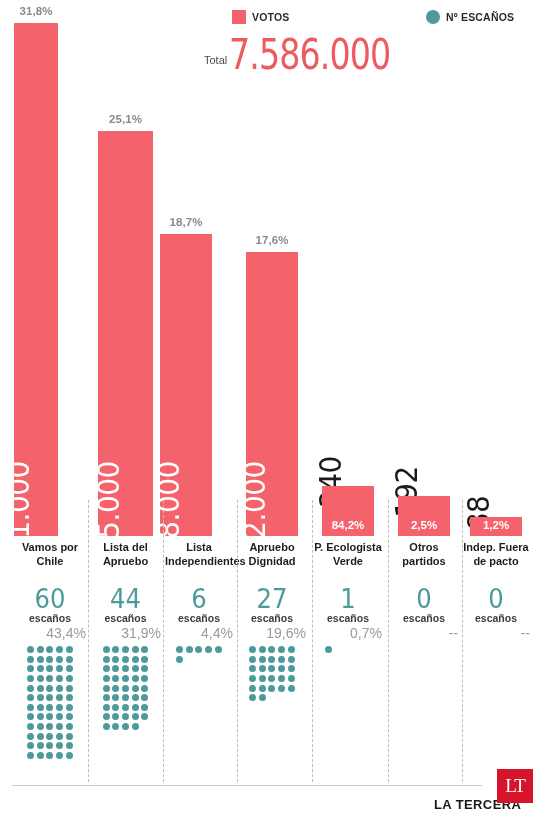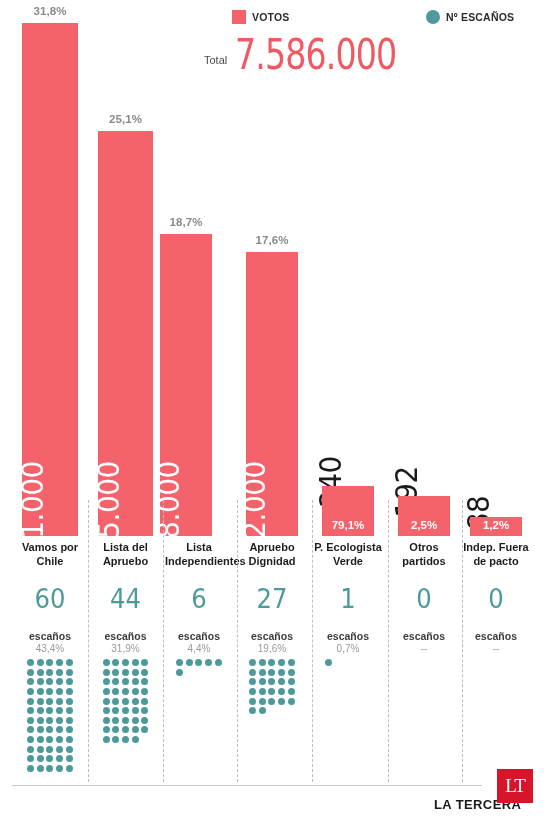--- a/index.html
+++ b/index.html
@@ -19,21 +19,21 @@
   .legend-swatch-ci{width:14px;height:14px;border-radius:50%;background:#4e9a9a;display:block;}
   .legend-label{
     font-size:10.5px;font-weight:bold;color:#2b2b2b;letter-spacing:.2px;
     white-space:nowrap;
   }
   #legend-votos{left:232px;top:10px;}
   #legend-escanos{left:426px;top:10px;}
 
   .total-wrap{
     position:absolute;left:204px;top:36px;
-    display:flex;align-items:flex-end;gap:8px;
+    display:flex;align-items:flex-end;gap:2px;
   }
   .total-word{font-size:11px;color:#4a4a4a;padding-bottom:9px;}
   .total-num{
     font-family:"Liberation Sans Narrow","DejaVu Sans Condensed","Liberation Sans",sans-serif;
     font-size:42px;line-height:.92;color:#ef5a62;letter-spacing:-1px;
     transform:scaleX(.88);transform-origin:left bottom;font-weight:400;
   }
 
   
   #plot{position:absolute;left:0;top:0;width:548px;height:536px;}
@@ -71,22 +71,22 @@
     font-size:11px;font-weight:bold;color:#1d1d1d;line-height:13.5px;
   }
 
   
   .seats-row{position:absolute;left:0;top:586px;width:548px;}
   .seats-cell{position:absolute;text-align:center;}
   .seats-num{
     font-family:"Liberation Sans Narrow","DejaVu Sans Condensed","Liberation Sans",sans-serif;
     font-size:27px;line-height:26px;color:#4e9a9a;font-weight:400;letter-spacing:0;
   }
-  .seats-word{font-size:10.5px;font-weight:bold;color:#3c3c3c;margin-top:18px;}
-  .seats-pct{font-size:10px;color:#9a9a9a;margin-top:1px;}
+  .seats-word{font-size:10.5px;font-weight:bold;color:#3c3c3c;margin-top:0;}
+  .seats-pct{font-size:14px;color:#9a9a9a;margin-top:1px;text-align:right;}
   .dots{margin-top:4px;display:flex;flex-wrap:wrap;width:48px;}
   .dot{width:7px;height:7px;border-radius:50%;background:#4e9a9a;margin:1.3px;}
 
   
   #footer-rule{
     position:absolute;left:12px;top:785px;width:470px;height:1px;background:#c9c9c9;
   }
   #footer-brand{
     position:absolute;left:434px;top:797px;
     font-size:13px;font-weight:bold;color:#1a1a1a;letter-spacing:.4px;
@@ -113,21 +113,21 @@
     <span class="legend-swatch-ci"></span>
     <span class="legend-label">Nº ESCAÑOS</span>
   </div>
 
   <div class="total-wrap">
     <span class="total-word">Total</span>
     <span class="total-num">7.586.000</span>
   </div>
 
   <div id="plot">
-      <div class="bar-col" style="left: 22px; width: 56px;">
+      <div class="bar-col" style="left: 14px; width: 44px;">
         <div class="bar-pct-top" style="top: 5px;">31,8%</div>
         <div class="bar" style="height: 513px;">
           <div class="bar-value-vert">2.411.000</div>
         </div>
       </div>
       <div class="bar-col" style="left: 98px; width: 55px;">
         <div class="bar-pct-top" style="top: 113px;">25,1%</div>
         <div class="bar" style="height: 405px;">
           <div class="bar-value-vert">1.905.000</div>
         </div>
@@ -140,21 +140,21 @@
       </div>
       <div class="bar-col" style="left: 246px; width: 52px;">
         <div class="bar-pct-top" style="top: 234px;">17,6%</div>
         <div class="bar" style="height: 284px;">
           <div class="bar-value-vert">1.332.000</div>
         </div>
       </div>
       <div class="bar-col" style="left: 322px; width: 52px;">
         <div class="bar-value-vert outside" style="bottom: 54px;">240</div>
         <div class="bar" style="height: 50px;">
-          <div class="bar-pct-inside">79,1%</div>
+          <div class="bar-pct-inside">84,2%</div>
         </div>
       </div>
       <div class="bar-col" style="left: 398px; width: 52px;">
         <div class="bar-value-vert outside" style="bottom: 44px;">192</div>
         <div class="bar" style="height: 40px;">
           <div class="bar-pct-inside">2,5%</div>
         </div>
       </div>
       <div class="bar-col" style="left: 470px; width: 52px;">
         <div class="bar-value-vert outside" style="bottom: 23px;">88</div>

